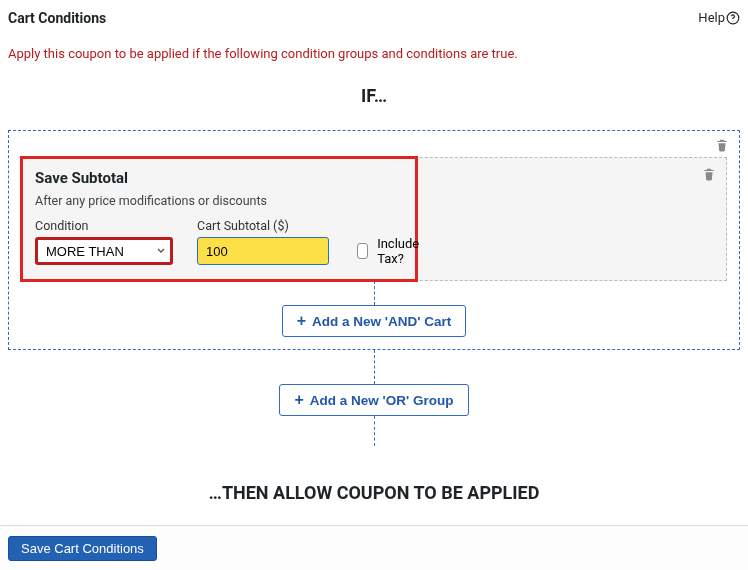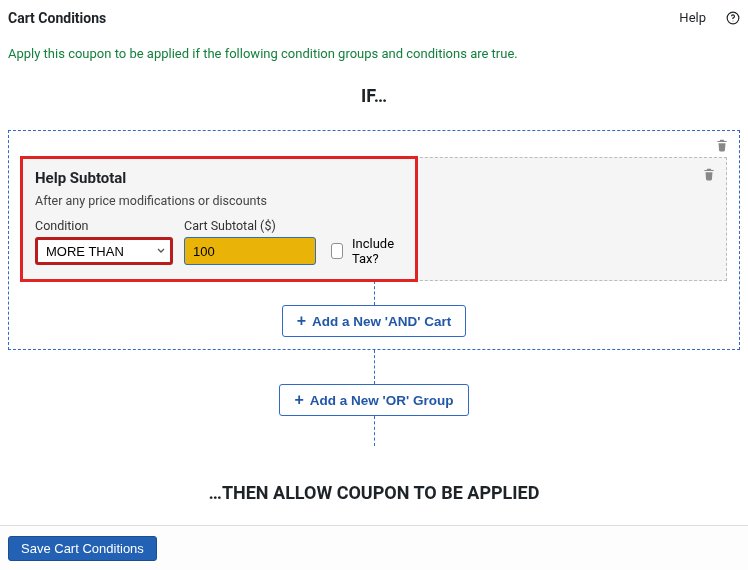--- a/index.html
+++ b/index.html
@@ -21,27 +21,27 @@
   .title {
     font-size: 14px;
     font-weight: 700;
     margin: 0;
   }
   .help-link {
     font-size: 13px;
     color: #1d2327;
     display: inline-flex;
     align-items: center;
-    gap: 20px;
+    gap: 1px;
     cursor: pointer;
   }
   .help-link svg { width: 14px; height: 14px; }
   .subtitle {
     font-size: 13px;
-    color: #15803d;
+    color: #b91c1c;
     margin-top: 20px;
   }
   .if-heading {
     text-align: center;
     font-size: 18px;
     font-weight: 700;
     margin: 24px 0 24px;
   }
   .group-box {
     border: 1.5px dashed #3169c6;
@@ -75,21 +75,21 @@
     font-weight: 700;
     margin-bottom: 6px;
   }
   .rule-desc {
     font-size: 12.5px;
     color: #444;
     margin-bottom: 10px;
   }
   .controls {
     display: flex;
-    gap: 11px;
+    gap: 24px;
     align-items: flex-end;
   }
   .field { display: flex; flex-direction: column; }
   .field label {
     font-size: 12.5px;
     color: #333;
     margin-bottom: 4px;
   }
   .select-wrap {
     position: relative;
@@ -113,21 +113,21 @@
     color: #555;
   }
   .text-input {
     width: 132px;
     height: 28px;
     border: 1.5px solid #2c6fbf;
     border-radius: 3px;
     padding: 0 8px;
     font-size: 13px;
     outline: none;
-    background: #eab308;
+    background: #fde047;
   }
   .checkbox-row {
     display: flex;
     align-items: center;
     gap: 6px;
     height: 28px;
   }
   .checkbox-row input[type="checkbox"] {
     width: 16px; height: 16px;
     border: 1px solid #8c8f94;
@@ -222,21 +222,21 @@
     </span>
 
     <div class="rule-row">
       <span class="rule-trash">
         <svg class="trash-svg" viewBox="0 0 24 24" fill="currentColor">
           <path d="M9 3h6l1 2h4v2H4V5h4l1-2zm-3 6h12l-1 12a2 2 0 0 1-2 2H9a2 2 0 0 1-2-2L6 9z"></path>
         </svg>
       </span>
 
       <div class="rule-halo">
-        <div class="rule-title">Help Subtotal</div>
+        <div class="rule-title">Save Subtotal</div>
         <div class="rule-desc">After any price modifications or discounts</div>
 
         <div class="controls">
           <div class="field">
             <label>Condition</label>
             <div class="select-wrap">
               <select>
                 <option>MORE THAN</option>
               </select>
               <span class="chev">

